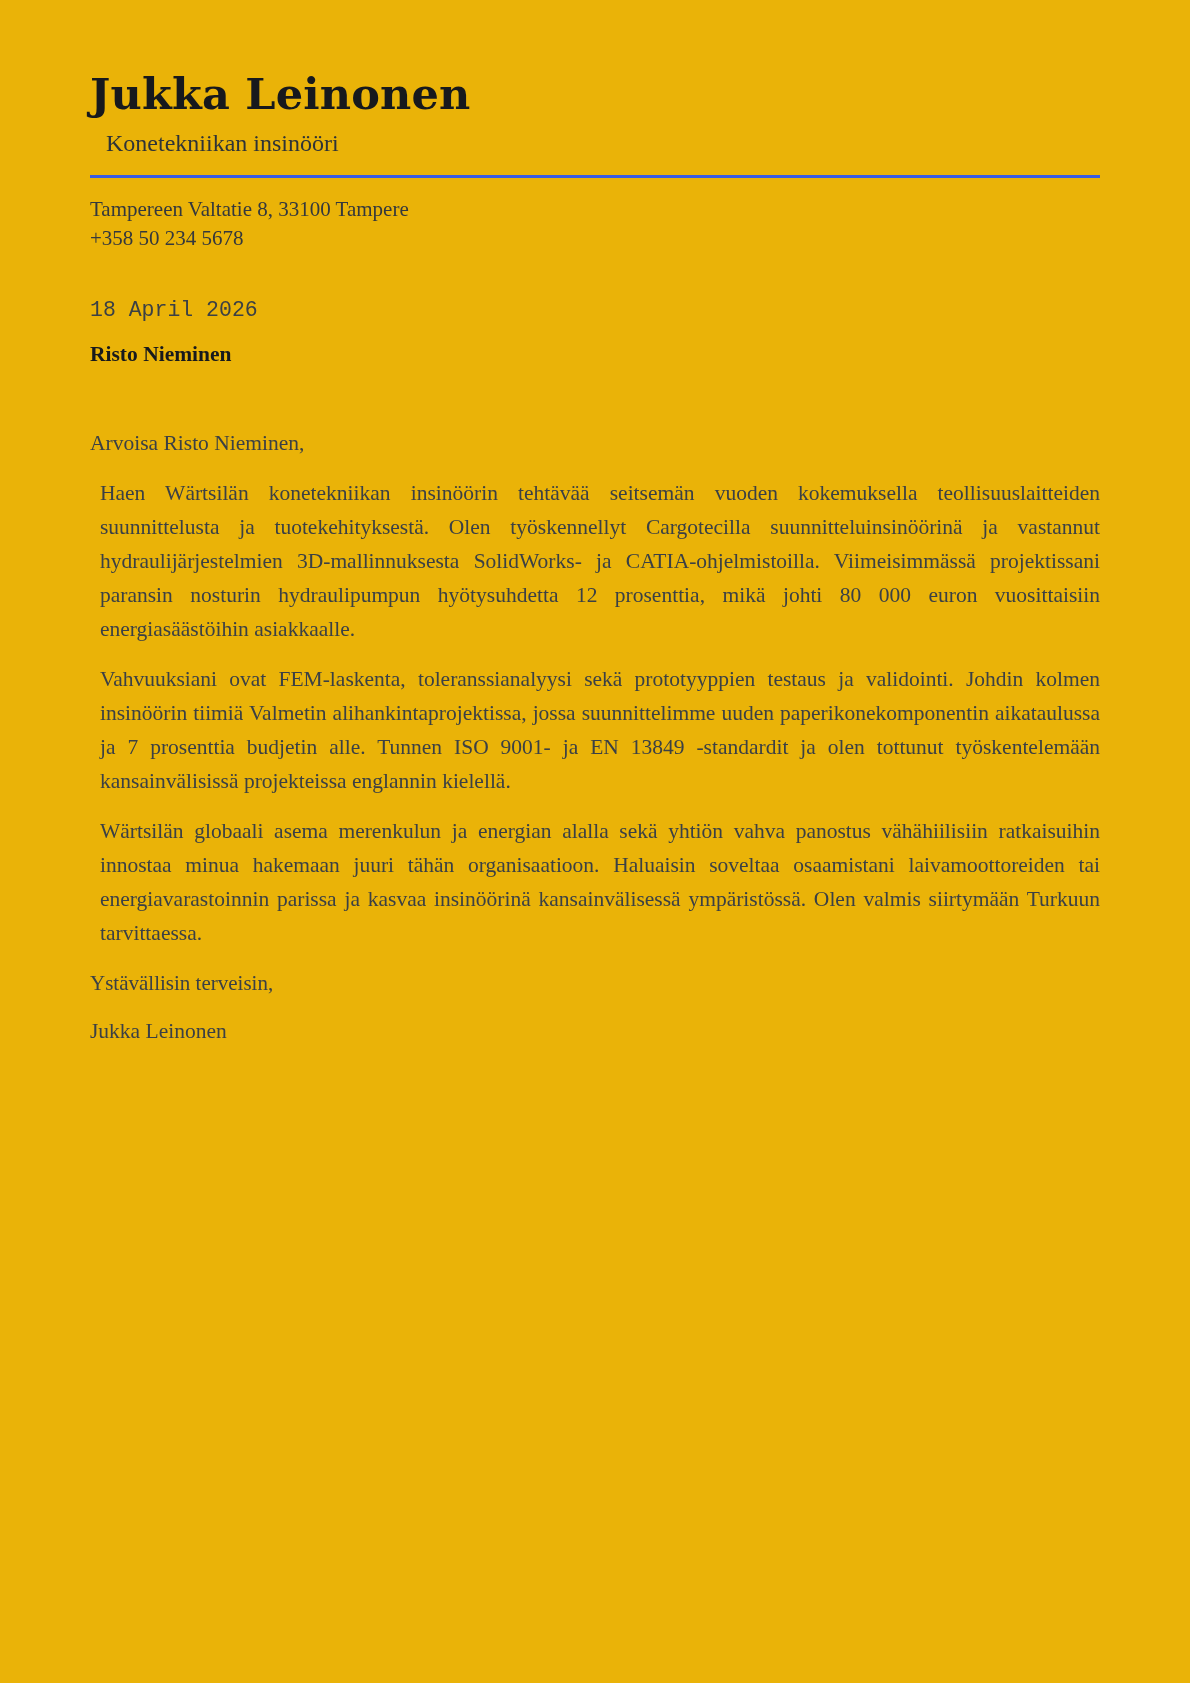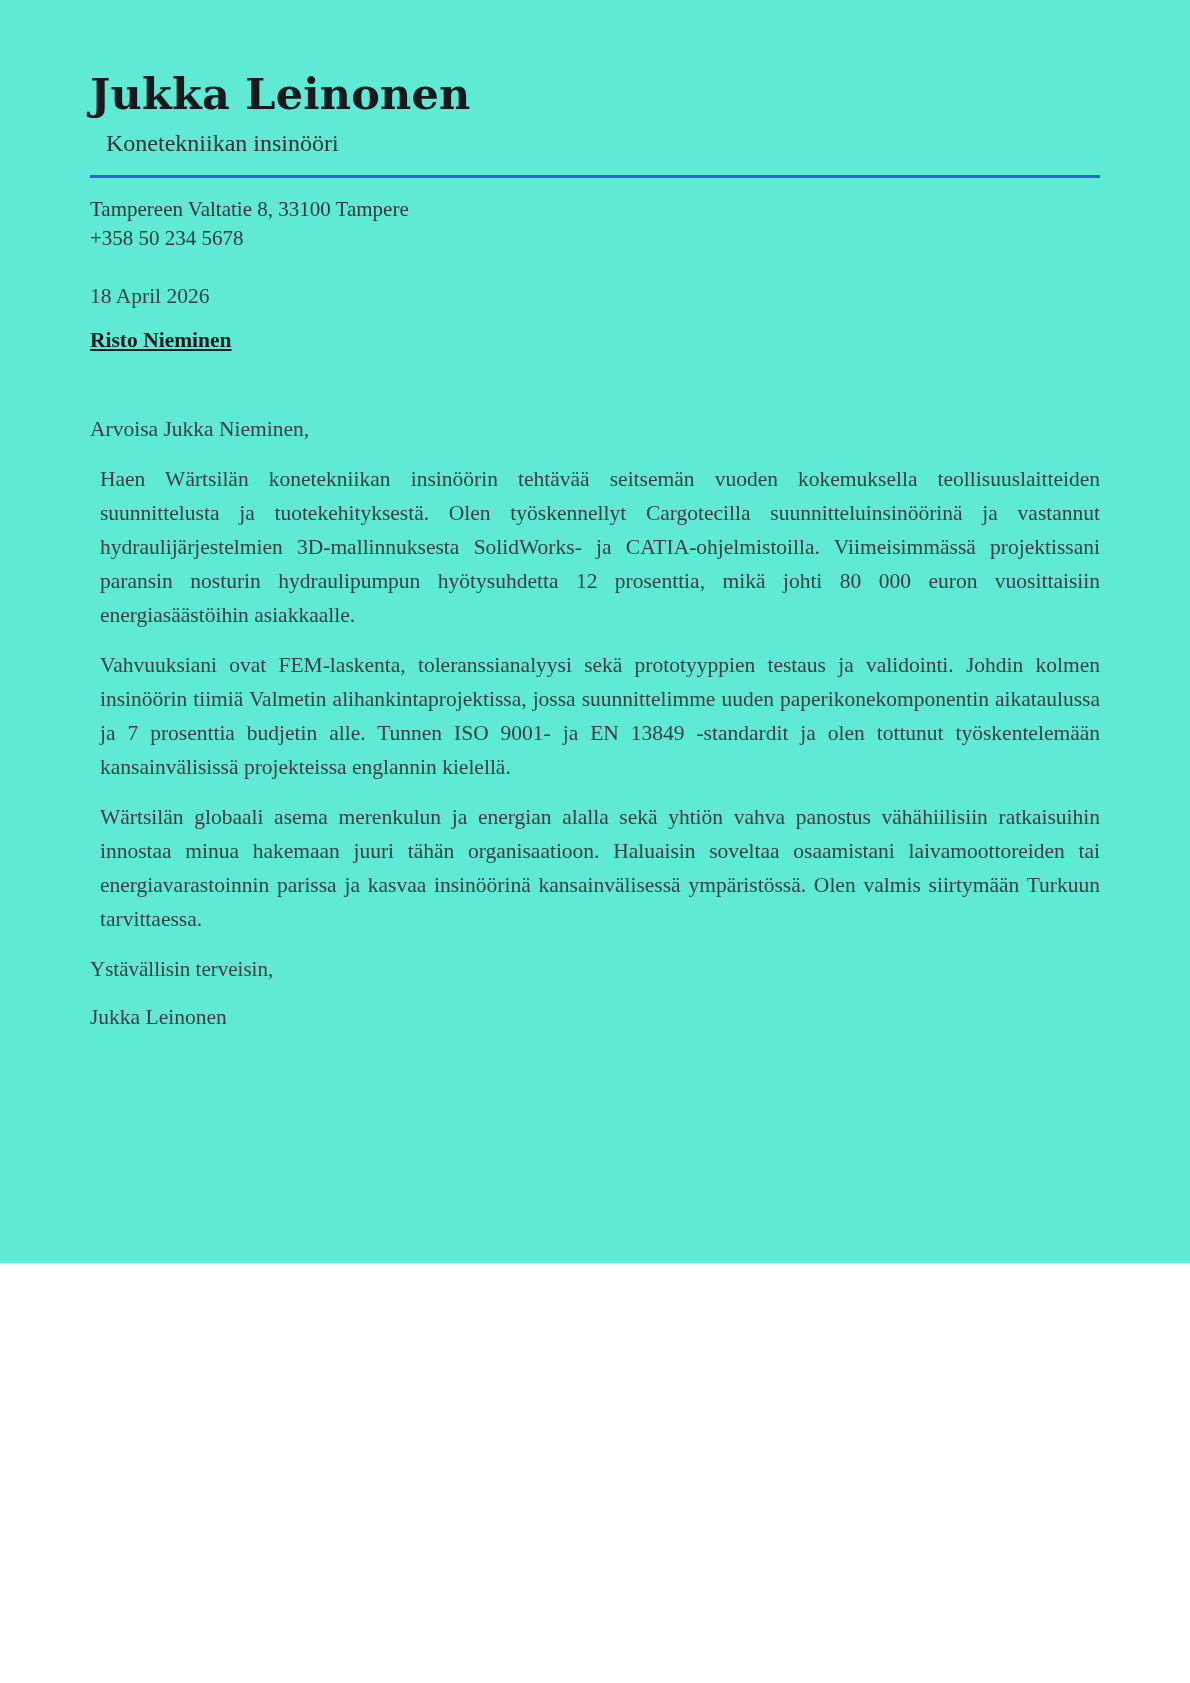--- a/index.html
+++ b/index.html
@@ -2,23 +2,23 @@
 <html><head>
 <meta charset="utf-8">
 <style>
   html, body {
     margin: 0;
     padding: 0;
     background: #ffffff;
   }
   .page {
     width: 1190px;
-    height: 1263px;
+    height: 1683px;
     margin: 0 auto;
-    background: #5eead4;
+    background: #eab308;
     box-sizing: border-box;
     padding: 70px 90px 60px 90px;
     font-family: "Liberation Serif", "DejaVu Serif", serif;
     color: #3b4045;
     overflow: hidden;
   }
   h1.applicant-name {
     margin: 0;
     font-family: "DejaVu Serif", "Liberation Serif", serif;
     font-weight: 700;
@@ -40,33 +40,33 @@
     background: #3a5ce0;
     margin: 16px 0 0 0;
   }
   .contact {
     margin-top: 17px;
     font-size: 21px;
     line-height: 29px;
     color: #34383d;
   }
   .date {
-    margin-top: 26px;
+    margin-top: 40px;
     font-size: 21.5px;
     line-height: 34px;
+    font-family: Liberation Mono, monospace;
   }
   .recipient {
     margin-top: 12px;
     font-size: 21.5px;
     line-height: 31px;
   }
   .recipient-name {
     font-weight: 700;
     color: #17191d;
-    text-decoration: underline;
   }
   .salutation {
     margin: 56px 0 0 0;
     font-size: 21.5px;
     line-height: 34px;
   }
   .body-para {
     margin: 16px 0 0 10px;
     font-size: 21.5px;
     line-height: 34px;
@@ -100,21 +100,21 @@
     <div>Tampereen Valtatie 8, 33100 Tampere</div>
     <div>+358 50 234 5678</div>
   </div>
 
   <div class="date">18 April 2026</div>
 
   <div class="recipient">
     <div class="recipient-name">Risto Nieminen</div>
   </div>
 
-  <p class="salutation">Arvoisa Jukka Nieminen,</p>
+  <p class="salutation">Arvoisa Risto Nieminen,</p>
 
   <p class="body-para">Haen Wärtsilän konetekniikan insinöörin tehtävää seitsemän vuoden kokemuksella teollisuuslaitteiden suunnittelusta ja tuotekehityksestä. Olen työskennellyt Cargotecilla suunnitteluinsinöörinä ja vastannut hydraulijärjestelmien 3D-mallinnuksesta SolidWorks- ja CATIA-ohjelmistoilla. Viimeisimmässä projektissani paransin nosturin hydraulipumpun hyötysuhdetta 12 prosenttia, mikä johti 80 000 euron vuosittaisiin energiasäästöihin asiakkaalle.</p>
 
   <p class="body-para">Vahvuuksiani ovat FEM-laskenta, toleranssianalyysi sekä prototyyppien testaus ja validointi. Johdin kolmen insinöörin tiimiä Valmetin alihankintaprojektissa, jossa suunnittelimme uuden paperikonekomponentin aikataulussa ja 7 prosenttia budjetin alle. Tunnen ISO 9001- ja EN 13849 -standardit ja olen tottunut työskentelemään kansainvälisissä projekteissa englannin kielellä.</p>
 
   <p class="body-para">Wärtsilän globaali asema merenkulun ja energian alalla sekä yhtiön vahva panostus vähähiilisiin ratkaisuihin innostaa minua hakemaan juuri tähän organisaatioon. Haluaisin soveltaa osaamistani laivamoottoreiden tai energiavarastoinnin parissa ja kasvaa insinöörinä kansainvälisessä ympäristössä. Olen valmis siirtymään Turkuun tarvittaessa.</p>
 
   <p class="closing">Ystävällisin terveisin,</p>
 
   <p class="signature">Jukka Leinonen</p>

